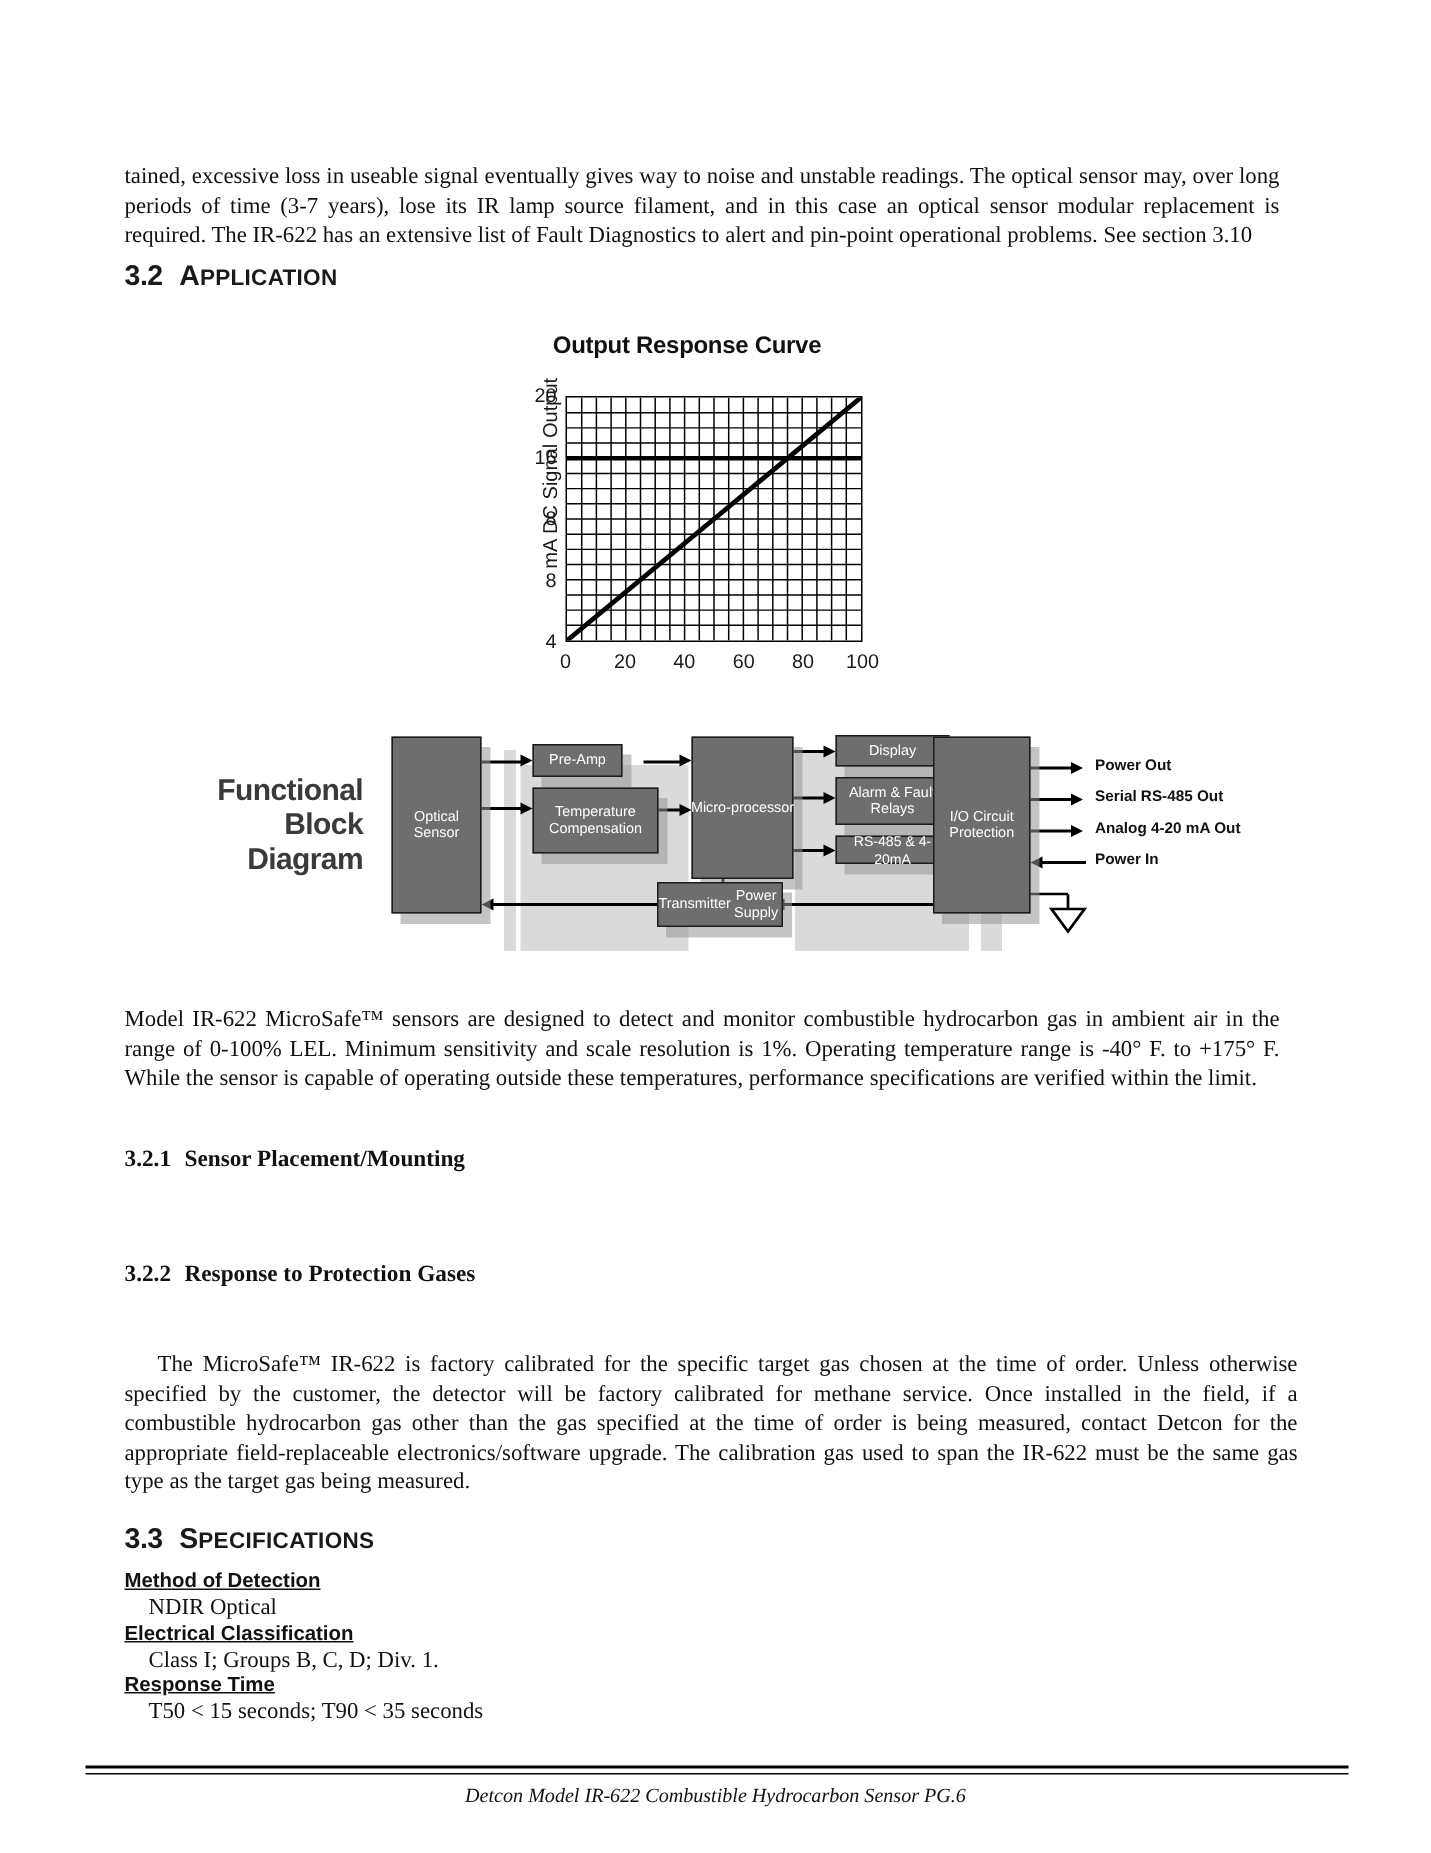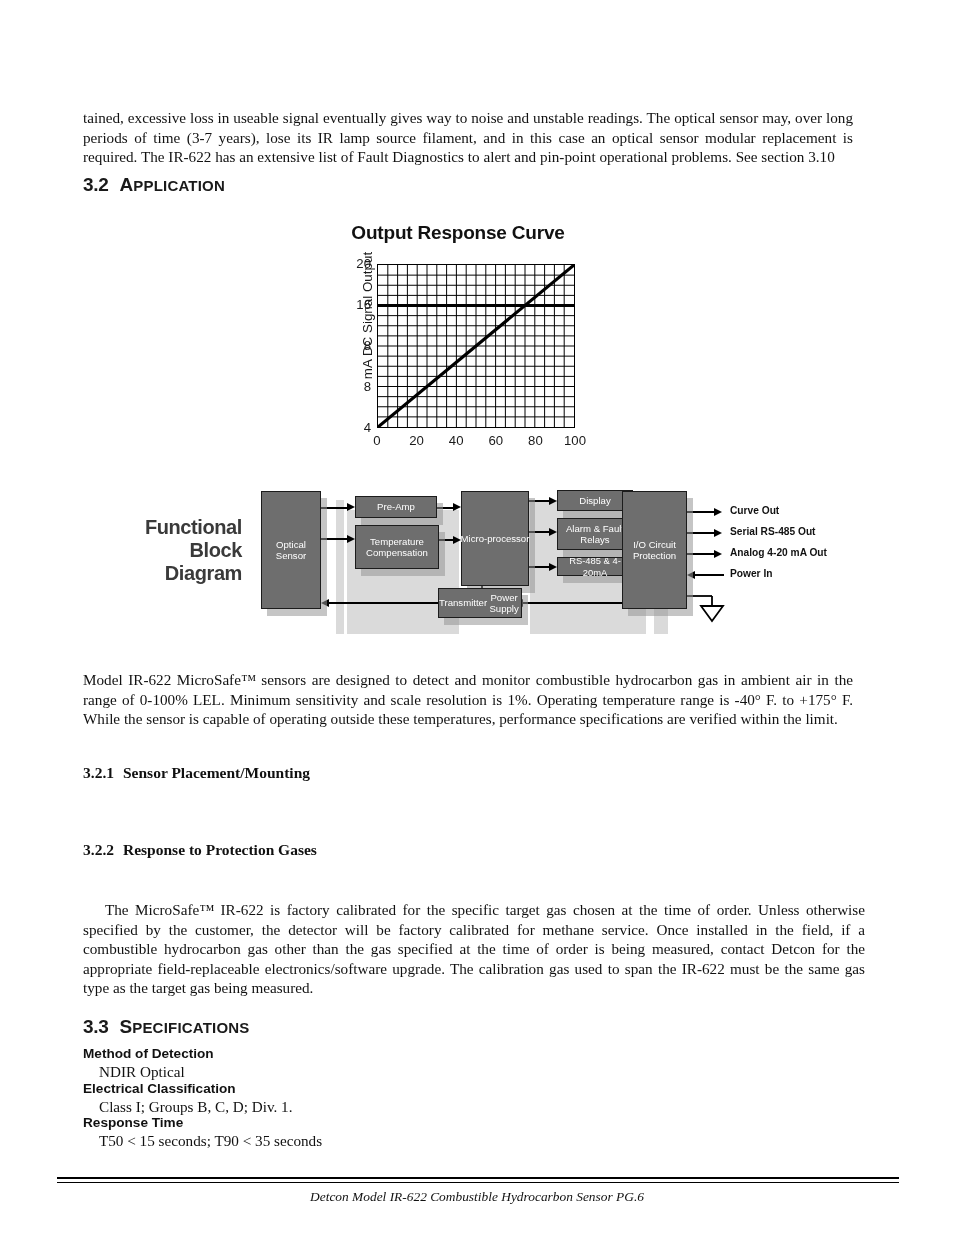--- a/index.html
+++ b/index.html
@@ -66,20 +66,21 @@
   .sub-head .sgap { display:inline-block; width: 9px; }
 
   
   .spec-term {
     position: absolute;
     font-family: "Liberation Sans", sans-serif;
     font-weight: bold;
     font-size: 13.6px;
     color: #111;
     white-space: nowrap;
+    text-decoration: underline;
   }
   .spec-val {
     position: absolute;
     font-family: "Liberation Serif", serif;
     font-size: 15.2px;
     color: #111;
     white-space: nowrap;
   }
 
   
@@ -109,21 +110,21 @@
     width: 280px;
     height: 235px;
   }
   .chart-title {
     position: absolute;
     left: 0; top: 0;
     width: 280px;
     text-align: center;
     font-family: "Liberation Sans", sans-serif;
     font-weight: bold;
-    font-size: 19px;
+    font-size: 16px;
     letter-spacing: -0.2px;
     color: #111;
   }
   .y-axis-title {
     position: absolute;
     left: -36px;
     top: 86px;
     width: 170px;
     text-align: center;
     transform: rotate(-90deg);
@@ -342,21 +343,21 @@
       <span>Optical</span>
       <span>Sensor</span>
     </div>
 
     <div class="wire" style="left:191px; top:28.5px; width:28px; height:2px;"></div>
     <div class="arrow-r" style="left:217px; top:25px;"></div>
 
     <div class="wire" style="left:191px; top:60px; width:28px; height:2px;"></div>
     <div class="arrow-r" style="left:217px; top:56.5px;"></div>
 
-    <div class="box" style="left:225px; top:18px; width:82px; height:22px;">
+    <div class="box" style="left:225px; top:18px; width:60px; height:22px;">
       <span>Pre-Amp</span>
     </div>
 
     <div class="box" style="left:225px; top:47px; width:84px; height:44px; flex-direction:column;">
       <span>Temperature</span>
       <span>Compensation</span>
     </div>
 
     <div class="wire" style="left:299px; top:28.5px; width:26px; height:2px;"></div>
     <div class="arrow-r" style="left:323px; top:25px;"></div>
@@ -411,21 +412,21 @@
     <div class="arrow-u" style="left:348px; top:98px;"></div>
 
     <div class="wire" style="left:392px; top:124px; width:110px; height:2px;"></div>
     <div class="arrow-l" style="left:385px; top:120.5px;"></div>
 
     <div class="wire" style="left:198px; top:124px; width:112px; height:2px;"></div>
     <div class="arrow-l" style="left:191px; top:120.5px;"></div>
 
     <div class="wire" style="left:557px; top:33px; width:30px; height:2px;"></div>
     <div class="arrow-r" style="left:584px; top:29.5px;"></div>
-    <div class="io-label" style="left:600px; top:27px;">Curve Out</div>
+    <div class="io-label" style="left:600px; top:27px;">Power Out</div>
 
     <div class="wire" style="left:557px; top:54px; width:30px; height:2px;"></div>
     <div class="arrow-r" style="left:584px; top:50.5px;"></div>
     <div class="io-label" style="left:600px; top:48px;">Serial RS-485 Out</div>
 
     <div class="wire" style="left:557px; top:75px; width:30px; height:2px;"></div>
     <div class="arrow-r" style="left:584px; top:71.5px;"></div>
     <div class="io-label" style="left:600px; top:69px;">Analog 4-20 mA Out</div>
 
     <div class="wire" style="left:564px; top:96px; width:30px; height:2px;"></div>

